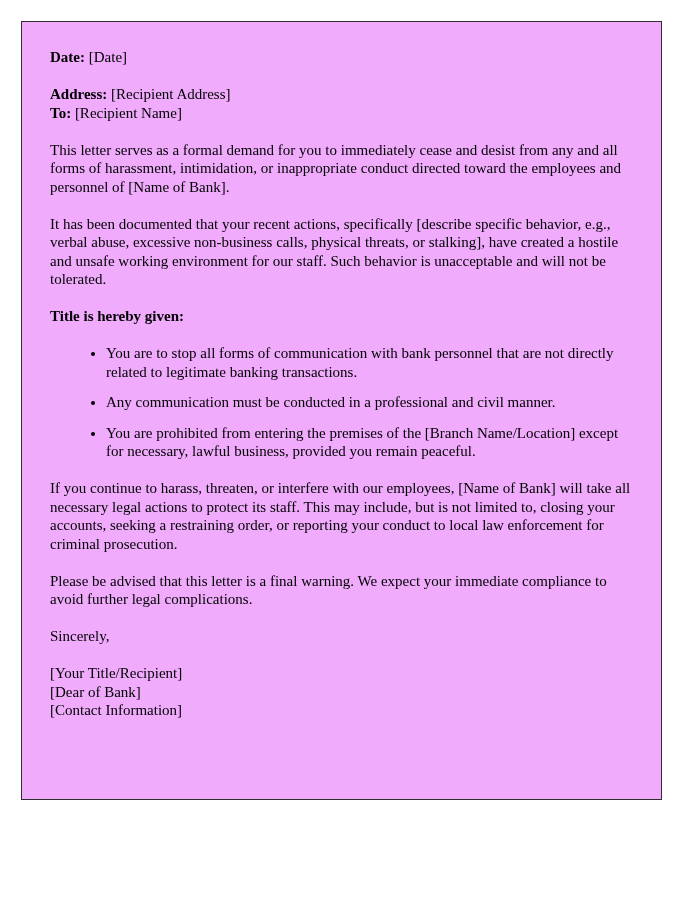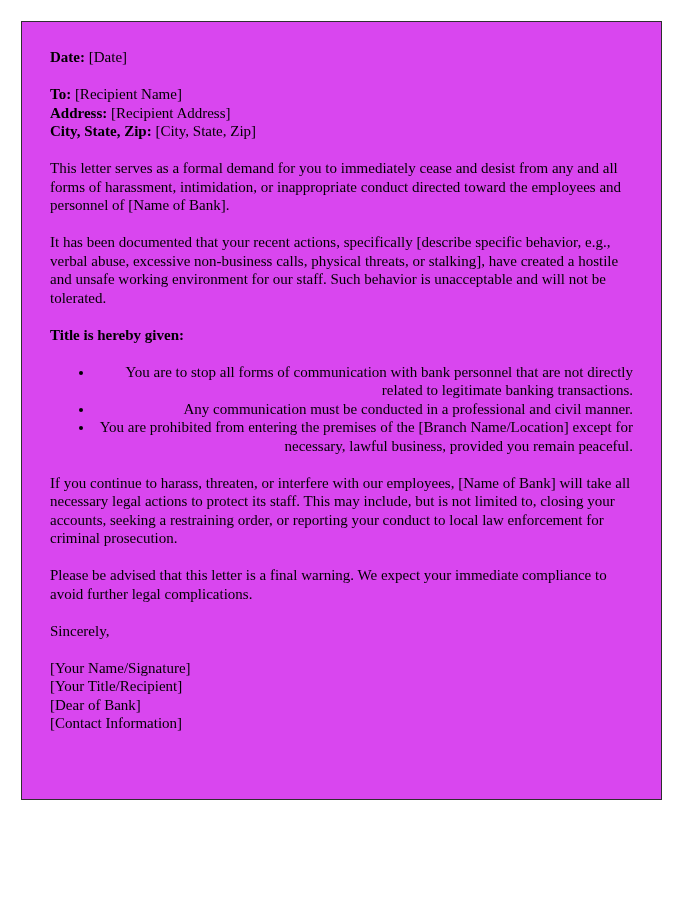--- a/index.html
+++ b/index.html
@@ -19,49 +19,47 @@
   }
   .letter-box {
     position: absolute;
     left: 21px;
     top: 21px;
     width: 641px;
     height: 779px;
     box-sizing: border-box;
     border: 1px solid #2f2f2f;
     padding: 26px 28px 20px 28px;
-    background: #d946ef;
+    background: #f0abfc;
     overflow: hidden;
   }
   p { margin: 18.5px 0; }
   p.first { margin-top: 0; }
   .b { font-weight: bold; }
   .addr-block div { margin: 0; }
   ul.notice-list {
     margin: 18.5px 0;
     padding-left: 44px;
   }
-  ul.notice-list li { margin: 0; text-align: right; }
+  ul.notice-list li { margin: 12px; }
   .sig-block div { margin: 0; }
 </style>
 </head>
 <body>
 
 <div class="letter-box">
 
   <p class="first"><span class="b">Date:</span>
     <span>[Date]</span></p>
 
   <div class="addr-block">
+    <div><span class="b">Address:</span>
+      <span>[Recipient Address]</span></div>
     <div><span class="b">To:</span>
       <span>[Recipient Name]</span></div>
-    <div><span class="b">Address:</span>
-      <span>[Recipient Address]</span></div>
-    <div><span class="b">City, State, Zip:</span>
-      <span>[City, State, Zip]</span></div>
   </div>
 
 
 
   <p>This letter serves as a formal demand for you to immediately cease and desist from any and all forms of harassment, intimidation, or inappropriate conduct directed toward the employees and personnel of [Name of Bank].</p>
 
   <p>It has been documented that your recent actions, specifically [describe specific behavior, e.g., verbal abuse, excessive non-business calls, physical threats, or stalking], have created a hostile and unsafe working environment for our staff. Such behavior is unacceptable and will not be tolerated.</p>
 
   <p class="b">Title is hereby given:</p>
 
@@ -71,19 +69,18 @@
     <li>You are prohibited from entering the premises of the [Branch Name/Location] except for necessary, lawful business, provided you remain peaceful.</li>
   </ul>
 
   <p>If you continue to harass, threaten, or interfere with our employees, [Name of Bank] will take all necessary legal actions to protect its staff. This may include, but is not limited to, closing your accounts, seeking a restraining order, or reporting your conduct to local law enforcement for criminal prosecution.</p>
 
   <p>Please be advised that this letter is a final warning. We expect your immediate compliance to avoid further legal complications.</p>
 
   <p>Sincerely,</p>
 
   <div class="sig-block">
-    <div>[Your Name/Signature]</div>
     <div>[Your Title/Recipient]</div>
     <div>[Dear of Bank]</div>
     <div>[Contact Information]</div>
   </div>
 
 </div>
 
 </body></html>

